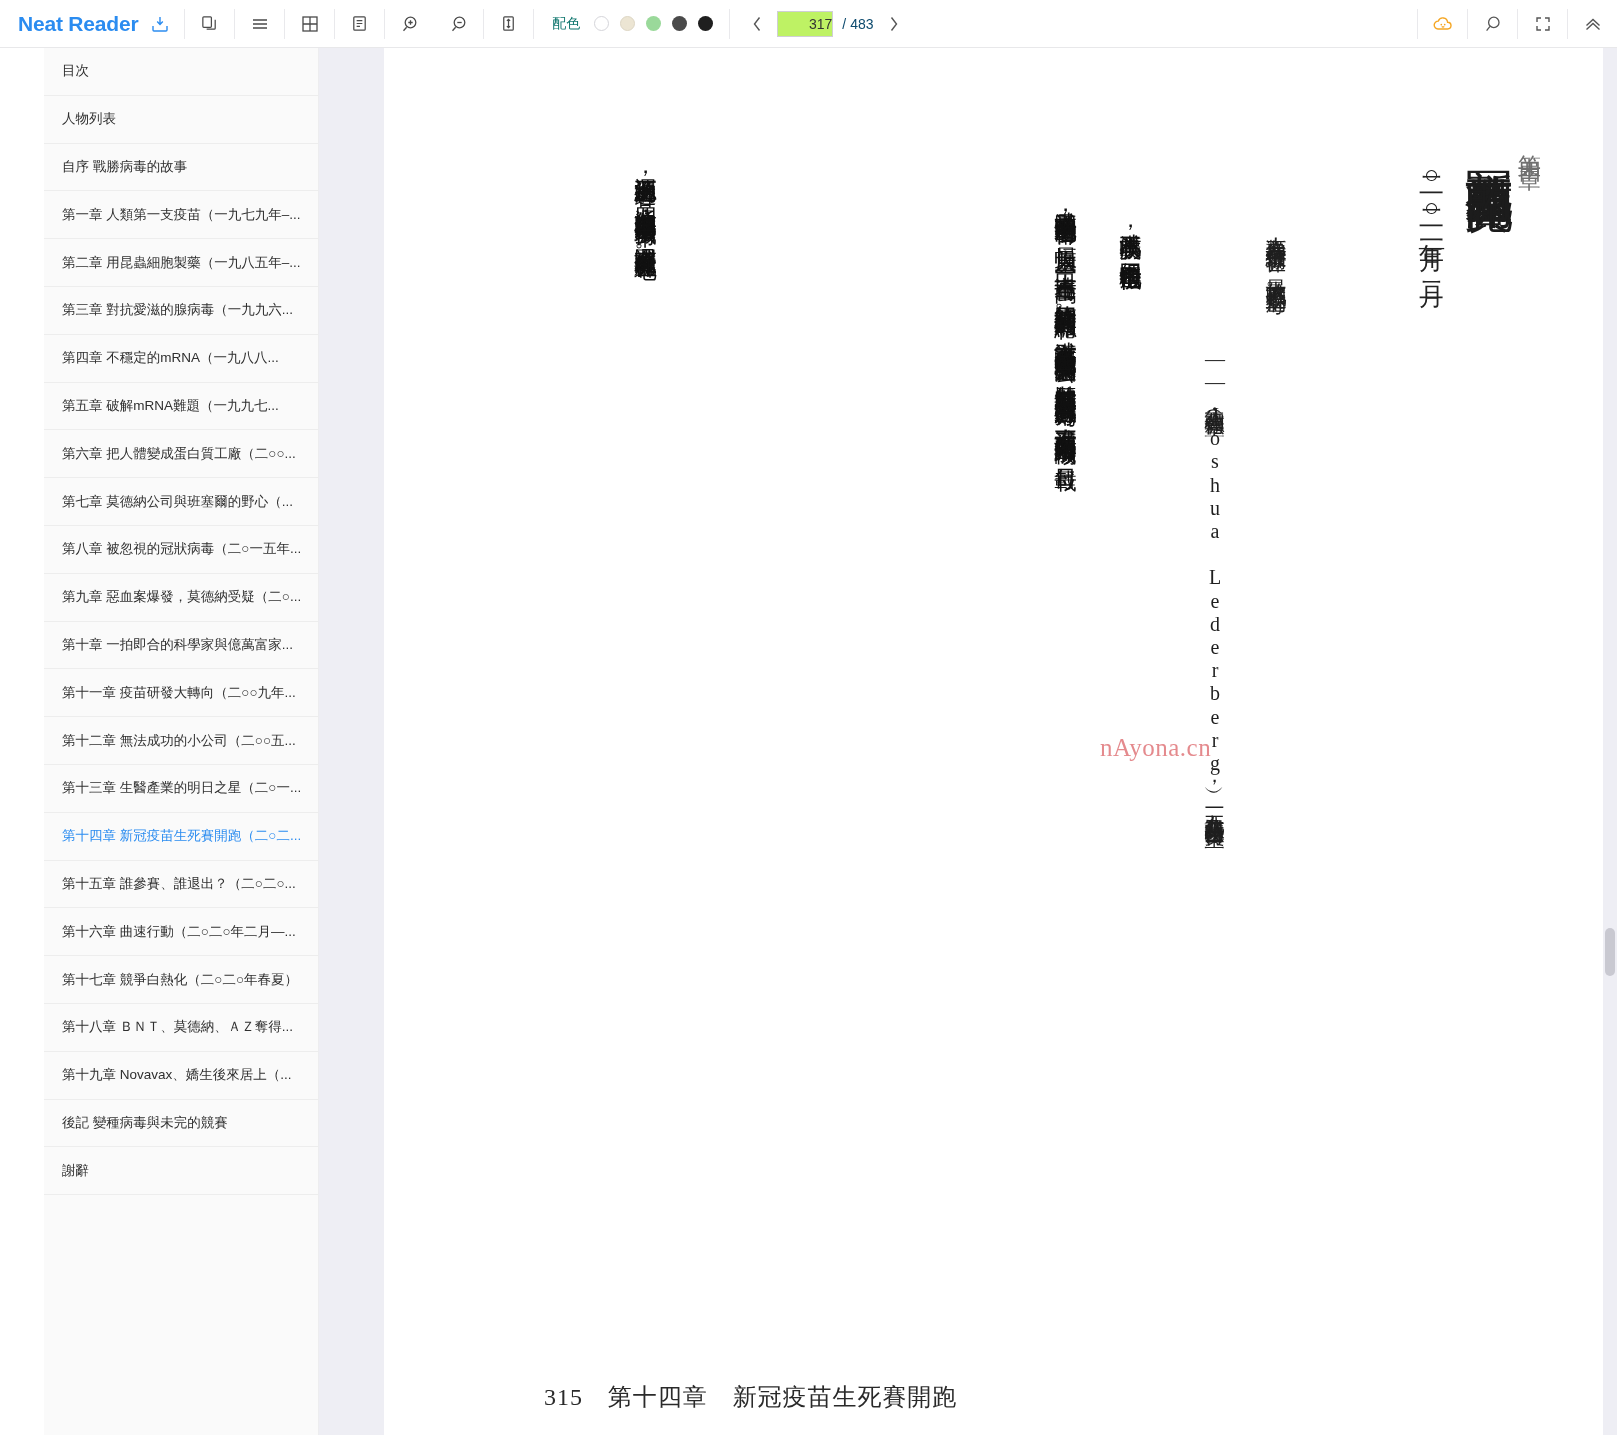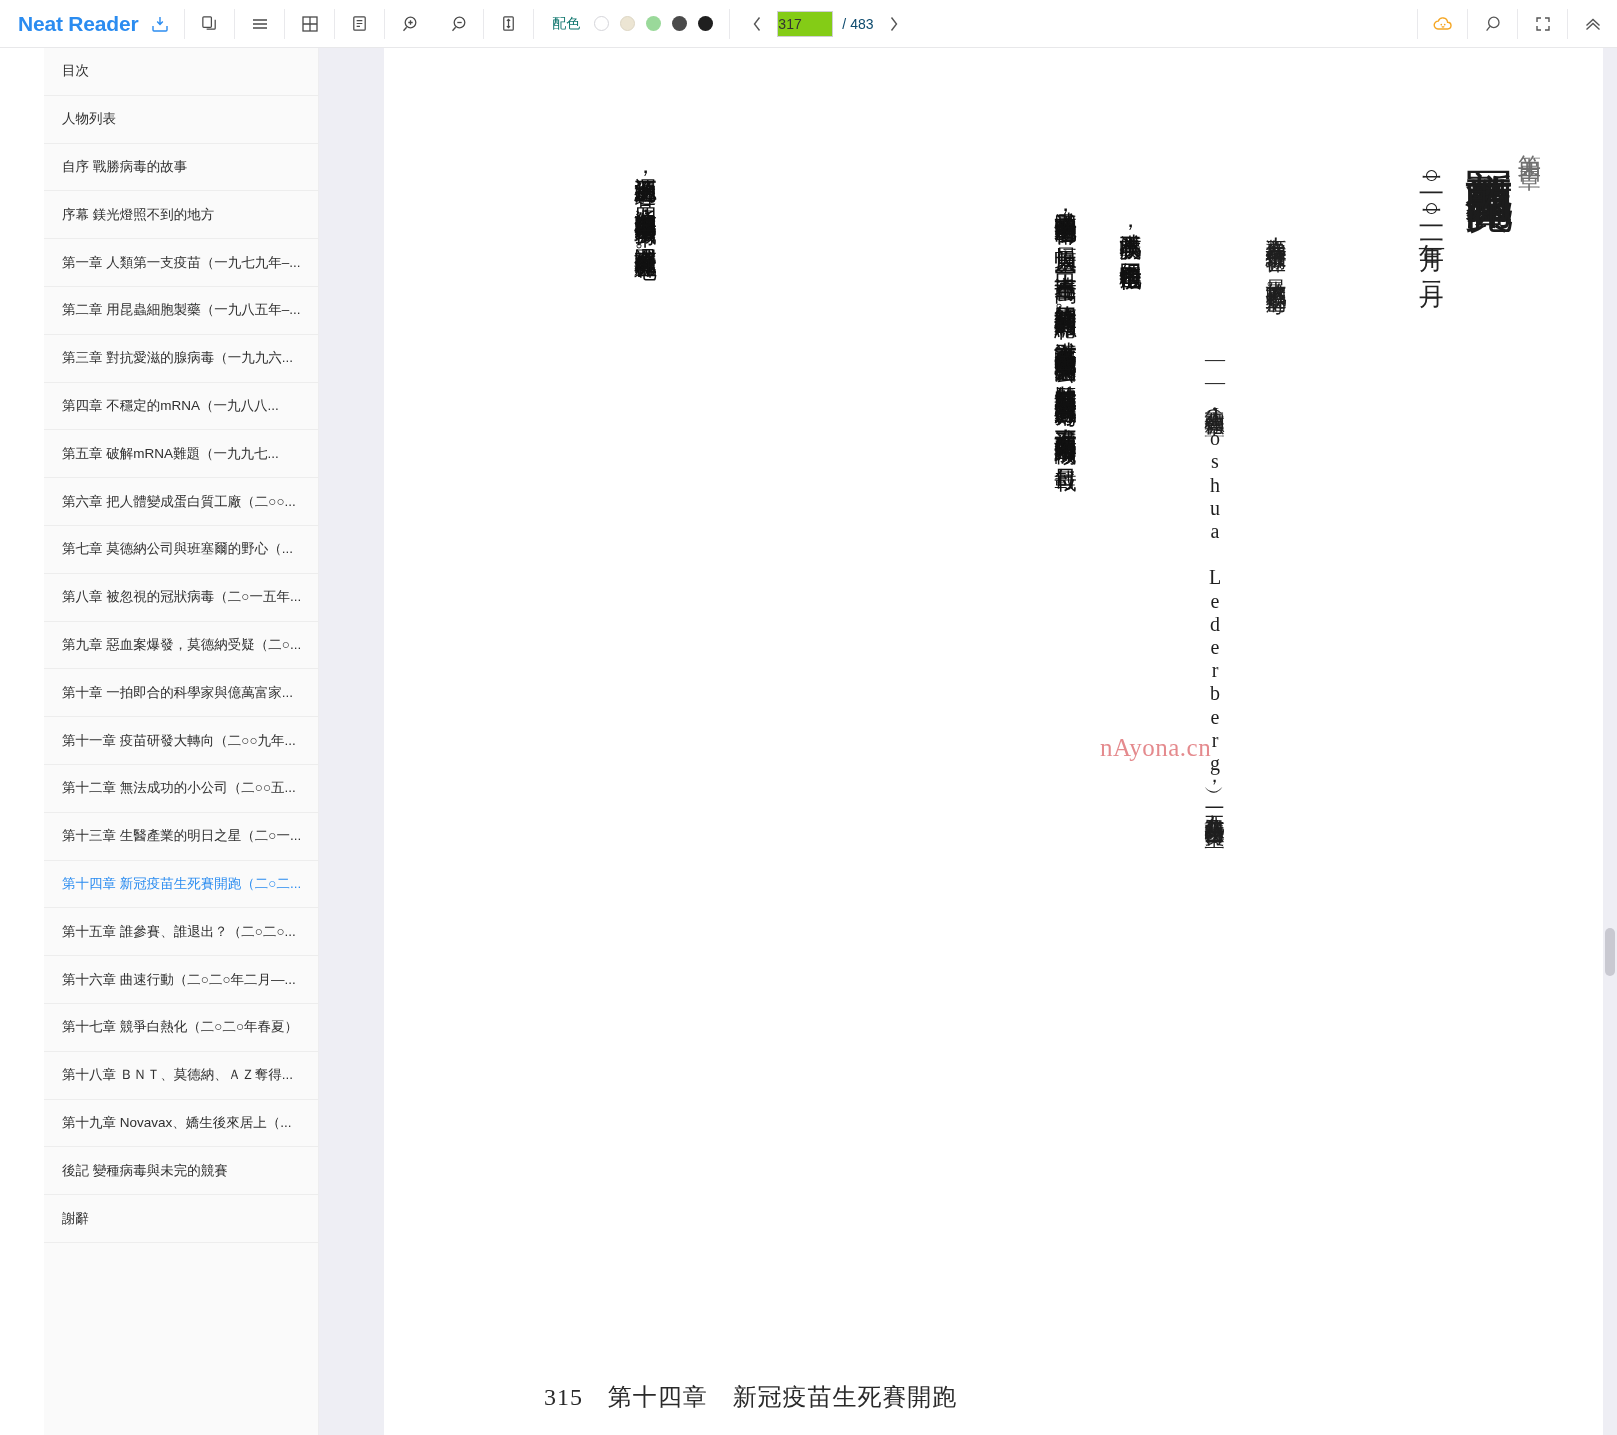--- a/index.html
+++ b/index.html
@@ -28,22 +28,22 @@
     width: 49px; height: 48px; display: flex; align-items: center; justify-content: center;
     cursor: pointer; color: #4a4a4a;
   }
   .tb-btn svg { display: block; }
   .palette { display: flex; align-items: center; gap: 11px; padding: 0 16px 0 18px; height: 48px; }
   .palette-label { font-size: 14px; color: #0f766e; margin-right: 3px; }
   .sw { width: 15px; height: 15px; border-radius: 50%; cursor: pointer; }
   .pager { display: flex; align-items: center; gap: 9px; padding: 0 12px 0 16px; height: 48px; }
   .pg-arrow { width: 22px; height: 30px; display:flex; align-items:center; justify-content:center; cursor: pointer; color:#555; }
   .pg-input {
-    width: 56px; height: 26px; border: 1px solid #cfcfd4; background: #84cc16;
-    text-align: left; font-size: 14px; color: #333;
+    width: 56px; height: 26px; border: 1px solid #cfcfd4; background: #bef264;
+    text-align: right; font-size: 14px; color: #333;
     font-family: "Liberation Sans", sans-serif;
   }
   .pg-total { font-size: 14px; color: #0c4a6e; }
   .tb-spacer { flex: 1; }
 
   
   .main { flex: 1; display: flex; min-height: 0; position: relative; padding-left: 44px; }
 
   
   .sidebar {
@@ -289,23 +289,20 @@
         <li class="toc-item">
             <span class="txt">目次</span>
           </li>
         <li class="toc-item">
             <span class="txt">人物列表</span>
           </li>
         <li class="toc-item">
             <span class="txt">自序 戰勝病毒的故事</span>
           </li>
         <li class="toc-item">
-            <span class="txt">序幕 鎂光燈照不到的地方</span>
-          </li>
-        <li class="toc-item">
             <span class="txt">第一章 人類第一支疫苗（一九七九年–...</span>
           </li>
         <li class="toc-item">
             <span class="txt">第二章 用昆蟲細胞製藥（一九八五年–...</span>
           </li>
         <li class="toc-item">
             <span class="txt">第三章 對抗愛滋的腺病毒（一九九六...</span>
           </li>
         <li class="toc-item">
             <span class="txt">第四章 不穩定的mRNA（一九八八...</span>

